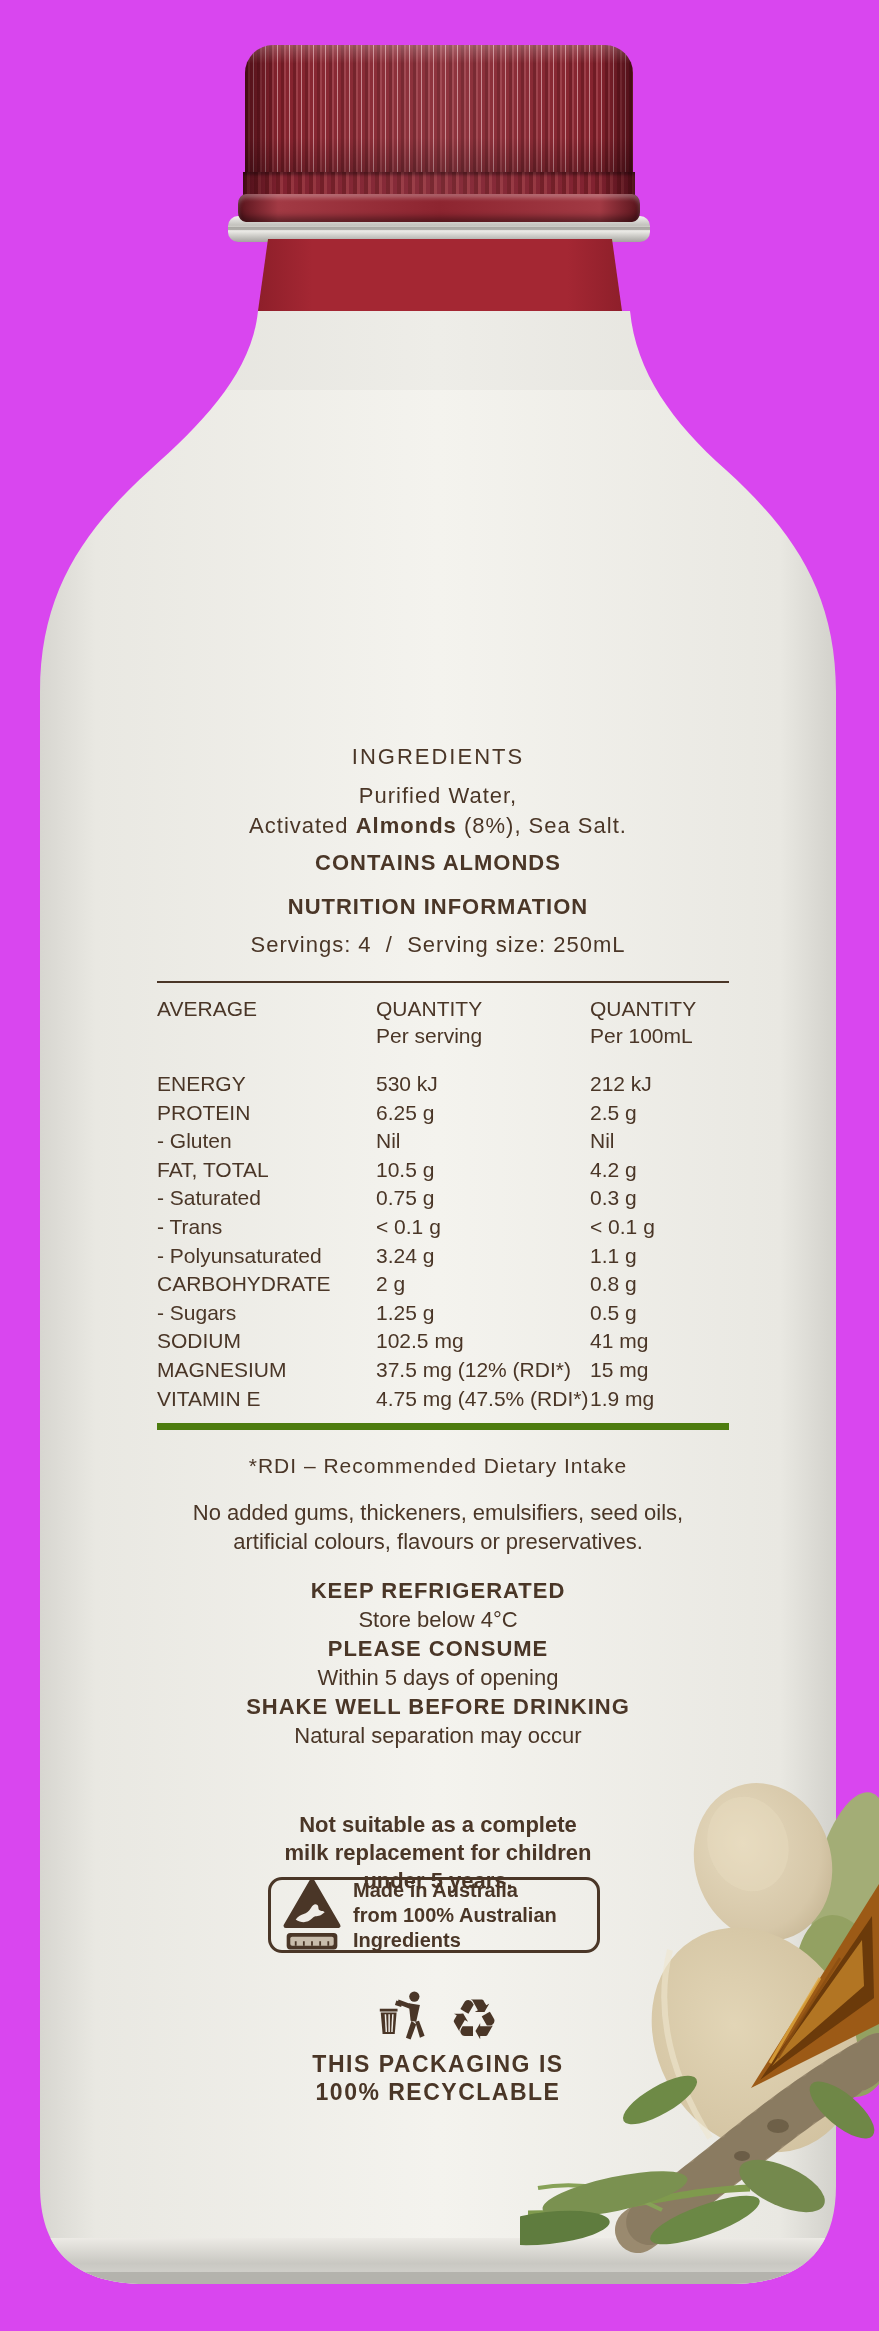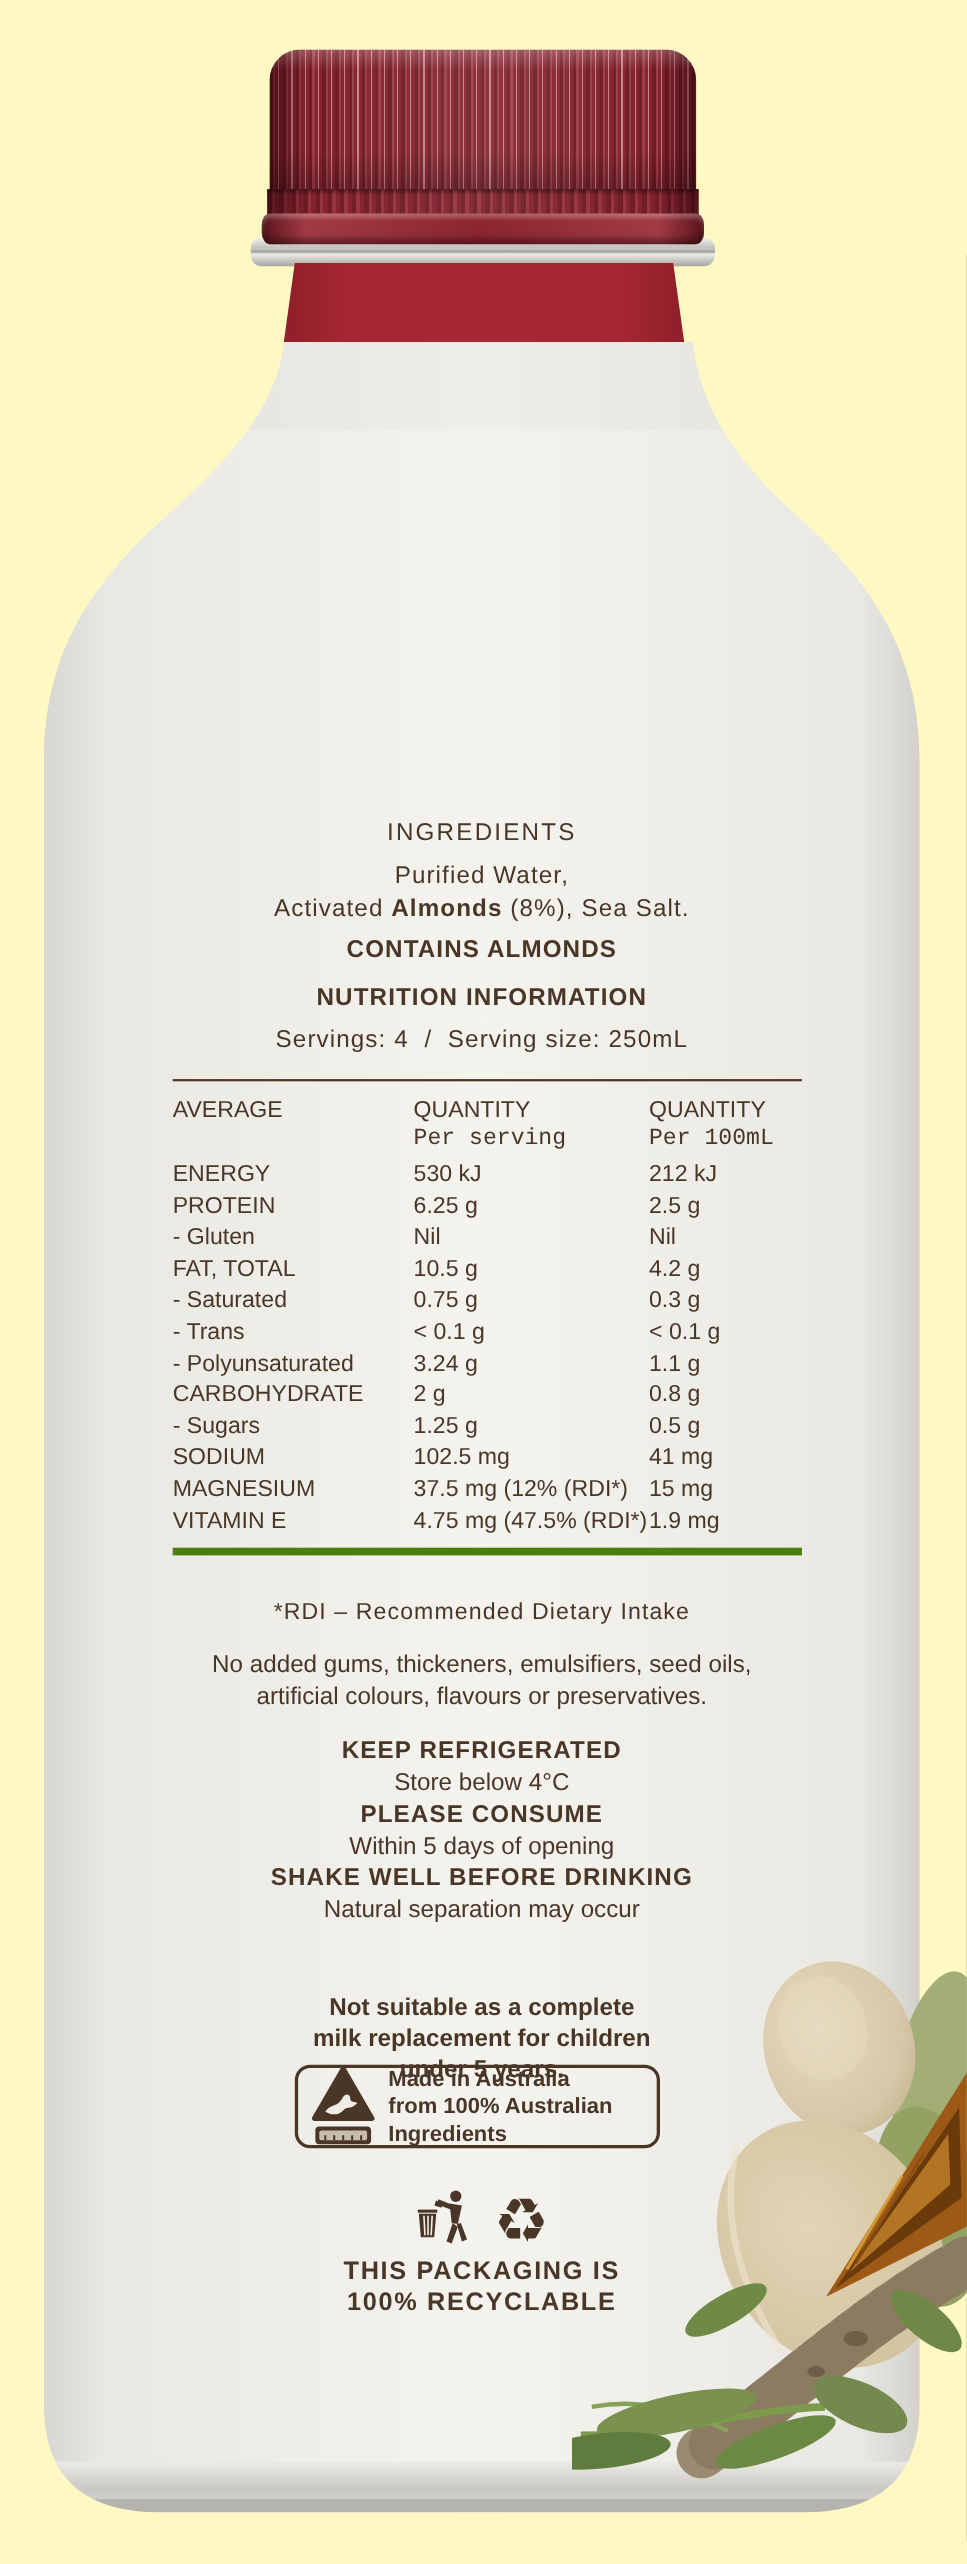--- a/index.html
+++ b/index.html
@@ -1,17 +1,17 @@
 <!DOCTYPE html>
 <html><head>
 <meta charset="utf-8">
 <style>
   html,body{margin:0;padding:0;background:#000;}
   #stage{
-    position:relative;width:879px;height:2331px;overflow:hidden;background:#fef9c3;
+    position:relative;width:879px;height:2331px;overflow:hidden;background:#d946ef;
     font-family:"Liberation Sans","DejaVu Sans",sans-serif;color:#4a3627;
   }
   
   .cap{
     position:absolute;left:245px;top:45px;width:388px;height:132px;
     border-radius:28px 28px 4px 4px;
     background:
       linear-gradient(180deg,rgba(255,255,255,.22) 0,rgba(255,255,255,0) 14%,rgba(0,0,0,0) 70%,rgba(0,0,0,.25) 100%),
       linear-gradient(90deg,rgba(35,0,6,.55) 0%,rgba(35,0,6,0) 9%,rgba(255,255,255,.08) 48%,rgba(255,255,255,.08) 54%,rgba(35,0,6,0) 91%,rgba(35,0,6,.55) 100%),
       repeating-linear-gradient(90deg,#6f1b24 0 3px,#9b3d47 3px 5px,#85232e 5px 8px,#c4848b 8px 9px,#85232e 9px 12px);
@@ -127,21 +127,21 @@
     <div class="t22 b ls1" style="margin-top:14px;">NUTRITION INFORMATION</div>
     <div class="t22 ls1" style="margin-top:8px;">Servings: 4&nbsp; /&nbsp; Serving size: 250mL</div>
   </div>
 
   <div class="ntable">
     <div class="nrow nhead">
       <span>AVERAGE</span>
       <span>QUANTITY</span>
       <span>QUANTITY</span>
     </div>
-    <div class="nrow nhead" style="margin-bottom:5px;font-family:Liberation Mono, monospace;">
+    <div class="nrow nhead" style="margin-bottom:21px;">
       <span></span>
       <span>Per serving</span>
       <span>Per 100mL</span>
     </div>
     <div>
     <div class="nrow">
       <span>ENERGY</span>
       <span>530 kJ</span>
       <span>212 kJ</span>
     </div>

